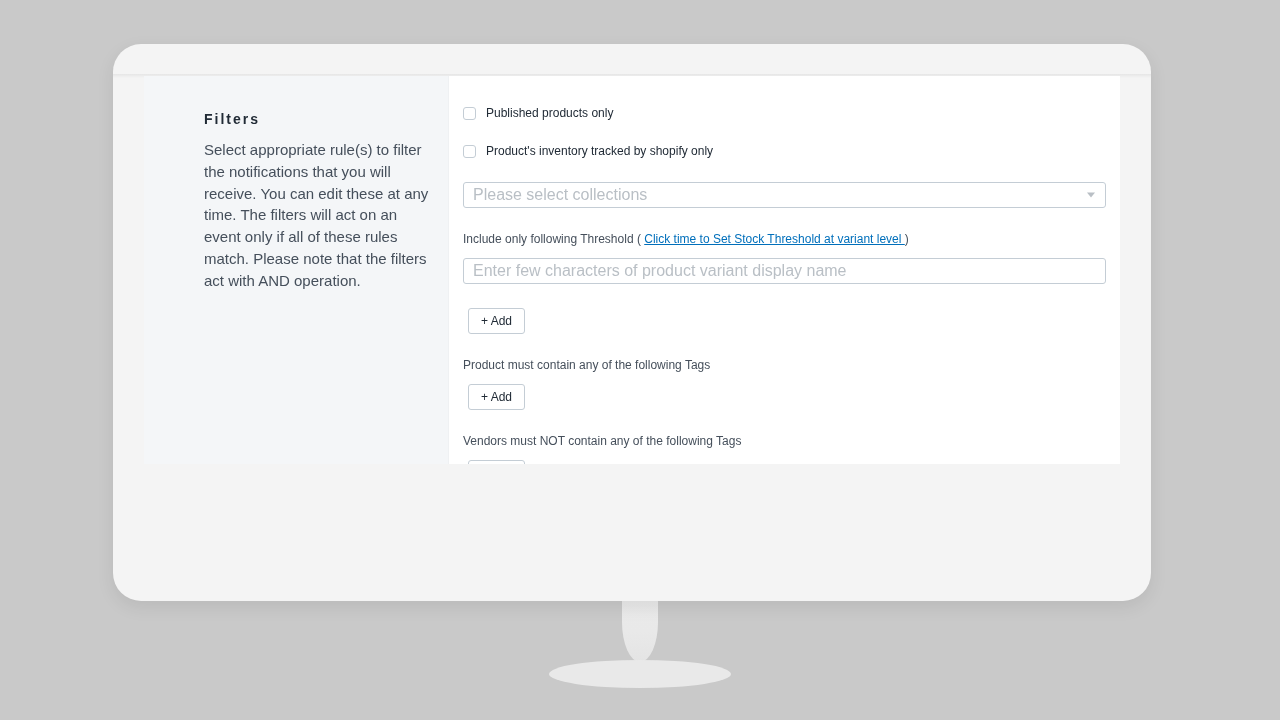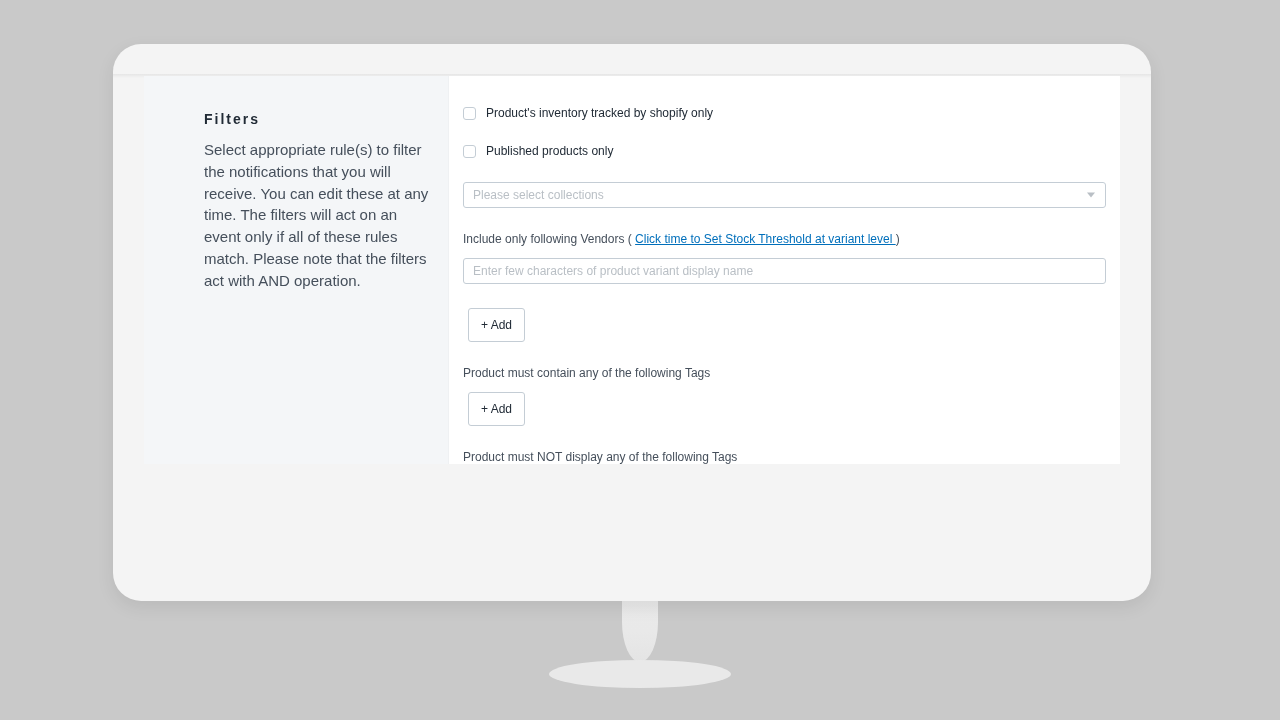--- a/index.html
+++ b/index.html
@@ -68,32 +68,32 @@
 }
 .cb-label { font-size: 12px; color: #212b36; }
 .field-block { margin-bottom: 24px; }
 .field-label { font-size: 12px; color: #454f5b; margin-bottom: 12px; display: block; }
 .field-label a { color: #006fbb; text-decoration: underline; }
 .field-input {
   width: 100%; height: 26px;
   border: 1px solid #c4cdd5; border-radius: 3px;
   background: #fff;
   display: flex; align-items: center; padding: 0 9px;
-  color: #b9bfc5; font-size: 12px;
+  color: #b9bfc5; font-size: 16px;
   position: relative;
 }
 .chev {
   position: absolute; right: 10px; top: 50%; transform: translateY(-50%);
   width: 0; height: 0; border-left: 4px solid transparent; border-right: 4px solid transparent;
   border-top: 5px solid #b9bfc5;
 }
 .add-btn {
   display: inline-flex; align-items: center; justify-content: center;
   border: 1px solid #c4cdd5; border-radius: 3px; background: #fff;
-  height: 26px; padding: 16px 12px; font-size: 12px; color: #212b36;
+  height: 26px; padding: 0 12px; font-size: 12px; color: #212b36;
   margin-left: 5px;
 }
 .stand-neck {
   position: absolute;
   left: 50%; transform: translateX(-50%);
   top: 594px;
   width: 36px;
   height: 68px;
   background: linear-gradient(to bottom, #eaeaea 0%, #e9e9e9 55%, #e4e4e4 100%);
   border-bottom-left-radius: 18px 40px;
@@ -120,56 +120,56 @@
 
     <aside class="sidebar">
       <h2 class="sidebar-title">Filters</h2>
       <p class="sidebar-desc">Select appropriate rule(s) to filter the notifications that you will receive. You can edit these at any time. The filters will act on an event only if all of these rules match. Please note that the filters act with AND operation.</p>
     </aside>
 
     <main class="mainpanel">
 
       <div class="check-row">
         <span class="cb"></span>
-        <span class="cb-label">Product's inventory tracked by shopify only</span>
+        <span class="cb-label">Published products only</span>
       </div>
 
       <div class="check-row">
         <span class="cb"></span>
-        <span class="cb-label">Published products only</span>
+        <span class="cb-label">Product's inventory tracked by shopify only</span>
       </div>
 
       <div class="field-block">
         <div class="field-input">
           <span>Please select collections</span>
           <span class="chev"></span>
         </div>
       </div>
 
       <div class="field-block">
       </div>
 
       <div class="field-block">
         <span class="field-label">
-          <span>Include only following Vendors ( </span><a href="#">Click time to Set Stock Threshold at variant level </a><span>)</span>
+          <span>Include only following Threshold ( </span><a href="#">Click time to Set Stock Threshold at variant level </a><span>)</span>
         </span>
         <div class="field-input">
           <span>Enter few characters of product variant display name</span>
         </div>
       </div>
 
       <div class="field-block">
         <button class="add-btn">+ Add</button>
       </div>
 
       <div class="field-block">
         <span class="field-label">Product must contain any of the following Tags</span>
         <button class="add-btn">+ Add</button>
       </div>
 
       <div class="field-block">
-        <span class="field-label">Product must NOT display any of the following Tags</span>
+        <span class="field-label">Vendors must NOT contain any of the following Tags</span>
         <button class="add-btn">+ Add</button>
       </div>
 
     </main>
   </div>
 </div>
 
 </body></html>

